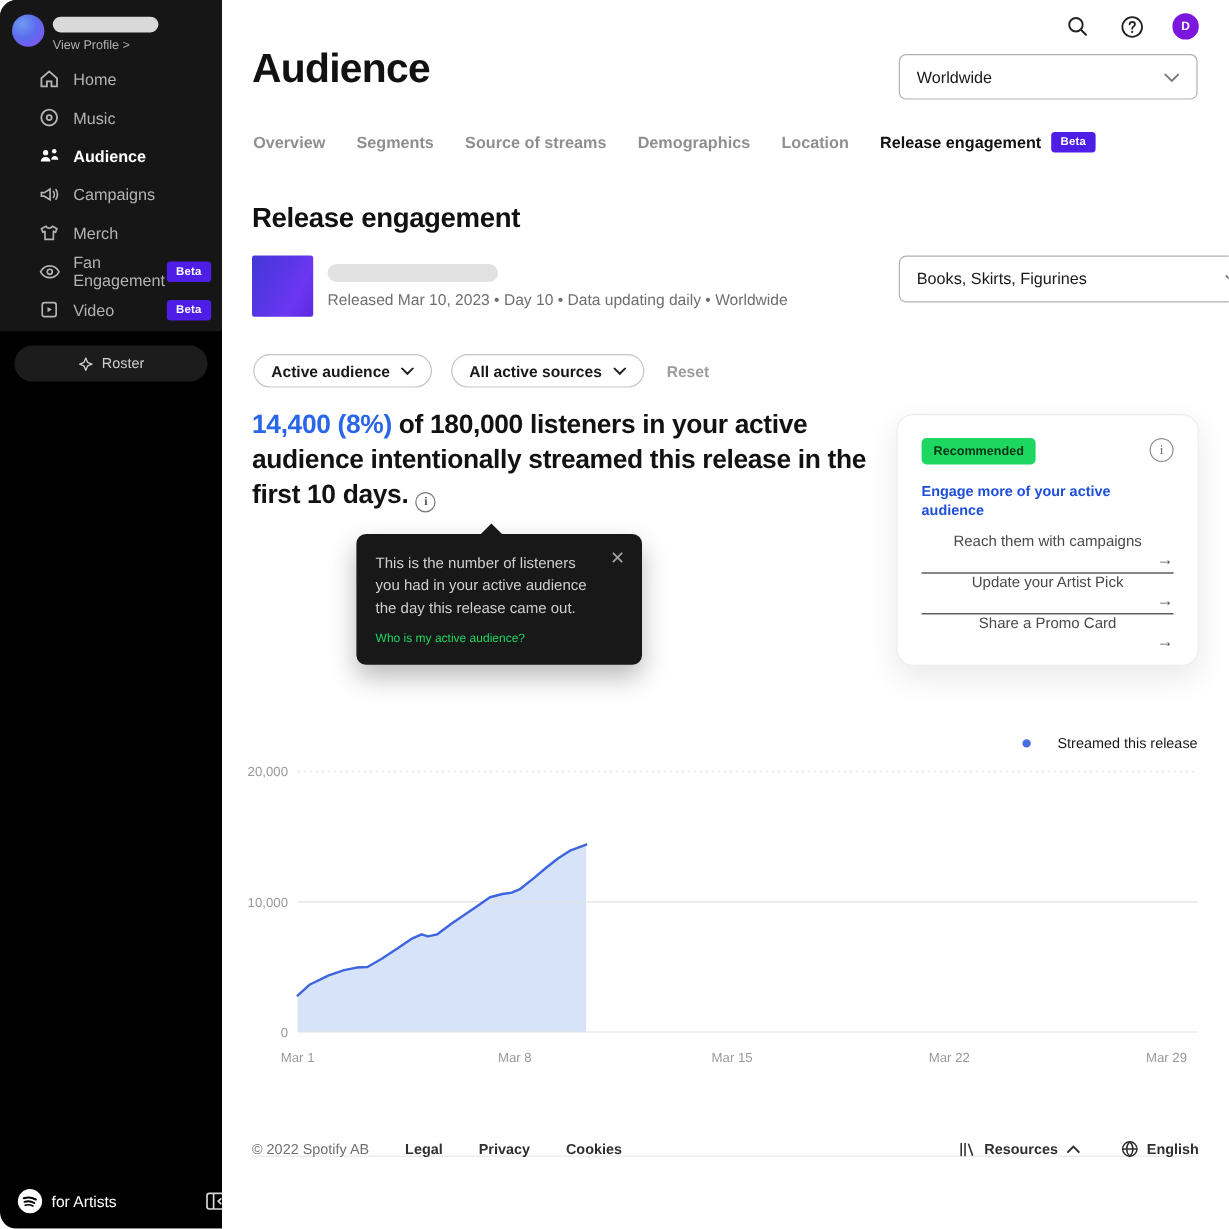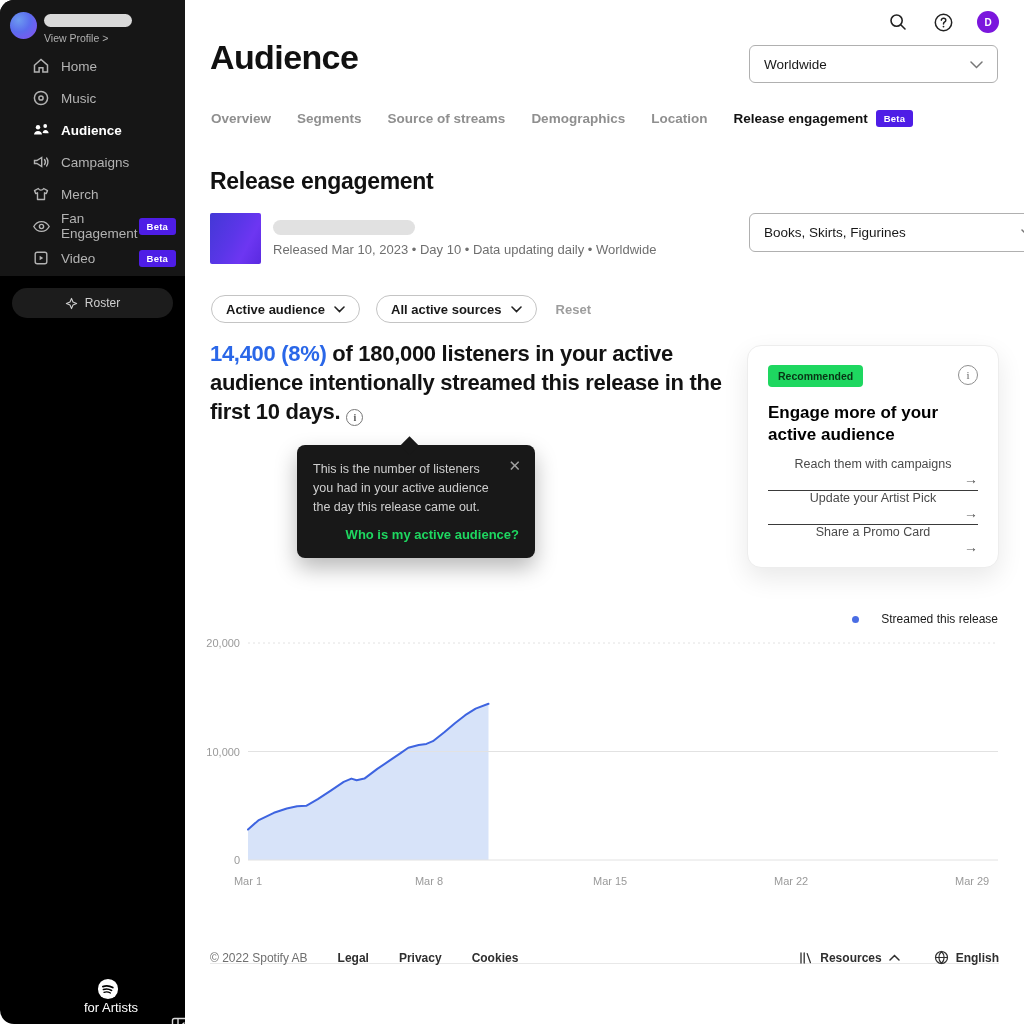--- a/index.html
+++ b/index.html
@@ -12,21 +12,21 @@
   .profile { display:flex; align-items:flex-start; padding:4px 10px 6px 10px; position:relative; cursor:pointer; }
   .avatar-grad { width:27px; height:27px; border-radius:50%; background:radial-gradient(circle at 32% 30%, #6d9bf0 0%, #5b6cee 45%, #8a4ff0 100%); flex:none; }
   .profile-meta { margin-left:7px; padding-top:2px; }
   .redact-pill { background:#d9d9d9; border-radius:999px; height:13px; width:88px; }
   .view-profile { color:#b0b0b0; font-size:10.5px; margin-top:5px; }
   .nav-item { display:flex; align-items:center; height:32px; padding:0 9px 0 31px; color:#b3b3b3; font-size:13.5px; cursor:pointer; }
   .nav-item .nav-ic { width:20px; height:20px; display:flex; align-items:center; justify-content:center; margin-right:10px; flex:none; }
   .nav-item.active { color:#fff; font-weight:700; }
   .beta-badge { margin-left:auto; background:#4e1de6; color:#fff; font-size:9.5px; font-weight:700; padding:3px 8px; border-radius:3px; letter-spacing:.2px; }
   .roster-pill { position:absolute; left:12px; top:288px; width:161px; height:30px; border-radius:15px; background:#1c1c1c; display:flex; align-items:center; justify-content:center; gap:7px; color:#cfcfcf; font-size:12px; cursor:pointer; }
-  .side-bottom { position:absolute; left:0; bottom:0; width:203px; height:46px; display:flex; align-items:center; padding:0 13px 0 25px;flex-direction:column; }
+  .side-bottom { position:absolute; left:0; bottom:0; width:203px; height:46px; display:flex; align-items:center; padding:0 13px 0 14px; }
   .brand-label { color:#fff; font-size:13px; margin-left:7px; }
   .collapse-btn { margin-left:auto; cursor:pointer; display:flex; }
 
   
   .main { position:absolute; left:185px; top:0; width:839px; height:1024px; background:#fff; }
   .abs { position:absolute; }
   .topbar-ic { position:absolute; top:10px; width:24px; height:24px; display:flex; align-items:center; justify-content:center; cursor:pointer; }
   .avatar-d { position:absolute; top:11px; left:792px; width:22px; height:22px; border-radius:50%; background:#7b16dd; color:#fff; font-size:10px; font-weight:700; display:flex; align-items:center; justify-content:center; cursor:pointer; }
   .h1 { left:25px; top:38px; font-size:34px; font-weight:800; letter-spacing:-.6px; color:#111; }
   .select-box { border:1px solid #b0b0b0; border-radius:6px; background:#fff; display:flex; align-items:center; padding:0 14px; font-size:13.5px; color:#181818; cursor:pointer; }
@@ -42,29 +42,29 @@
   .chip { height:28px; border:1px solid #c4c4c4; border-radius:15px; display:flex; align-items:center; gap:9px; padding:0 14px; font-size:13px; font-weight:600; color:#181818; cursor:pointer; background:#fff; }
   .reset { font-size:13px; font-weight:600; color:#9d9d9d; cursor:pointer; margin-left:3px; }
   .headline { left:25px; top:339px; width:535px; font-size:22px; line-height:29px; font-weight:800; letter-spacing:-.3px; color:#121212; }
   .headline .hl { color:#2a67e8; }
   .info-ic { display:inline-flex; width:17px; height:17px; border:1.4px solid #777; border-radius:50%; align-items:center; justify-content:center; font-size:10px; font-weight:600; color:#555; font-family:"Liberation Serif",serif; vertical-align:-2px; margin-left:6px; cursor:pointer; }
 
   
   .tooltip { left:112px; top:445px; width:238px; background:#181818; border-radius:8px; padding:15px 16px 16px 16px; box-shadow:0 10px 22px rgba(0,0,0,.28); }
   .tooltip .arrow { position:absolute; top:-6px; left:106px; width:13px; height:13px; background:#181818; transform:rotate(45deg); }
   .tooltip-text { color:#cfcfcf; font-size:12.5px; line-height:1.5; width:178px; }
-  .tooltip-link { color:#1ed760; font-size:13px; font-weight:700; margin-top:11px; cursor:pointer;text-align:right; }
+  .tooltip-link { color:#1ed760; font-size:10px; font-weight:400; margin-top:11px; cursor:pointer; }
   .tooltip-close { position:absolute; top:13px; right:14px; color:#a0a0a0; font-size:15px; cursor:pointer; line-height:1; }
 
   
   .rec-card { left:562px; top:345px; width:252px; border-radius:14px; background:#fff; border:1px solid #ededed; box-shadow:0 10px 26px rgba(0,0,0,.09); padding:19px 20px 8px 20px; }
   .rec-head { display:flex; align-items:flex-start; }
   .rec-badge { background:#1ed760; color:#083515; font-size:10.5px; font-weight:700; padding:5px 10px; border-radius:4px; }
   .rec-info { margin-left:auto; width:20px; height:20px; border:1.4px solid #8f8f8f; border-radius:50%; display:flex; align-items:center; justify-content:center; font-size:11px; color:#666; font-family:"Liberation Serif",serif; cursor:pointer; }
-  .rec-title { font-size:17px; font-weight:800; color:#000000; line-height:1.32; margin-top:15px; width:200px; }
+  .rec-title { font-size:12px; font-weight:800; color:#1d4ed8; line-height:1.32; margin-top:15px; width:200px; }
   .rec-list { margin-top:10px; }
   .rec-row { display:flex; align-items:center; height:34px; font-size:12.5px; color:#4a4a4a; border-bottom:1px solid #3a3a3a; cursor:pointer;flex-direction:column; }
   .rec-row:last-child { border-bottom:none; }
   .rec-row .arr { margin-left:auto; color:#555; font-size:14px; }
 
   
   .legend { position:absolute; top:612px; right:26px; display:flex; align-items:center; gap:22px; font-size:12px; color:#1a1a1a; }
   .legend-dot { width:7px; height:7px; border-radius:50%; background:#4a6de4; }
   .chart-wrap { left:0; top:635px; width:839px; height:265px; }
   .tick { font:11px "Liberation Sans",sans-serif; fill:#9a9a9a; }

